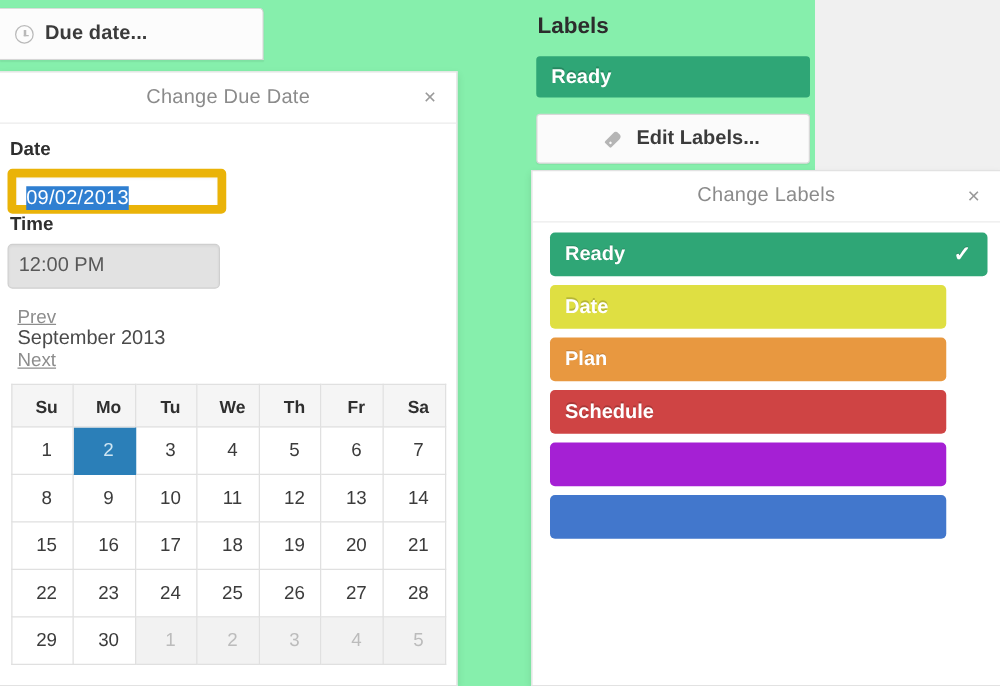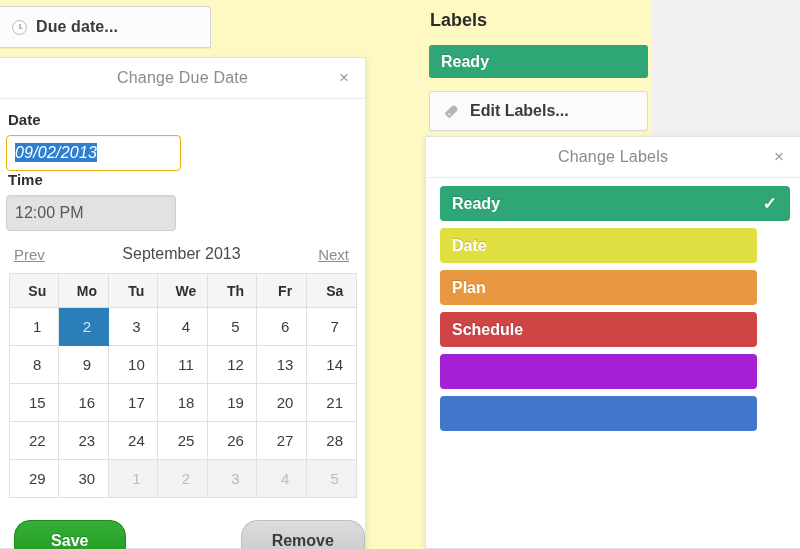--- a/index.html
+++ b/index.html
@@ -3,21 +3,21 @@
 <meta charset="utf-8">
 <style>
   * { box-sizing: border-box; }
   html, body {
     margin: 0; padding: 0;
     width: 800px; height: 549px;
     background: #f0f0f0;
     font-family: "Liberation Sans", sans-serif;
     overflow: hidden;
   }
-  #root { position: relative; width: 652px; height: 549px; background: #fef9c3; }
+  #root { position: relative; width: 652px; height: 549px; background: #86efac; }
 
   
   .due-date-btn {
     position: absolute; left: 0; top: 6px; width: 211px; height: 42px;
     background: #fcfcfc;
     border: 1px solid #d6d6d6; border-left: none;
     border-radius: 0 4px 0 0;
     display: flex; align-items: center; padding-left: 12px;
     box-shadow: 0 1px 1px rgba(0,0,0,.06);
   }
@@ -63,36 +63,36 @@
   .field-time { width: 170px; }
   .field-label {
     font-size: 15px; font-weight: bold; color: #2f2f2f; margin-bottom: 7px;
     display: block; padding-left: 2px;
   }
   .inp {
     width: 100%; height: 36px; border-radius: 4px;
     font-size: 16px; padding: 0 8px; line-height: 34px;
   }
   .inp-date {
-    border: 1px solid #eab308; background: #fff; color: #2a2a2a;
+    border: 7px solid #eab308; background: #fff; color: #2a2a2a;
     box-shadow: inset 0 1px 2px rgba(0,0,0,.05);
-    font-style: italic;
   }
   .inp-date .sel {
     background: #2f7fd1; color: #ffffff; padding: 1px 0; letter-spacing: .2px;
   }
   .inp-time {
     border: 1px solid #cfcfcf; background: #e2e2e2; color: #585858;
     box-shadow: inset 0 1px 2px rgba(0,0,0,.05);
   }
 
   
   .cal-nav {
-    display: flex; align-items: flex-end; justify-content: space-between;
+    display: flex; align-items: flex-start; justify-content: space-between;
     padding: 14px 16px 10px 14px;
+    flex-direction: column;
   }
   .cal-nav a {
     font-size: 15px; color: #8d8d8d; text-decoration: underline; cursor: pointer;
   }
   .cal-nav .month { font-size: 16px; color: #4a4a4a; }
 
   table.cal {
     width: 348px; margin: 0 auto; border-collapse: collapse;
     table-layout: fixed;
   }
@@ -136,20 +136,21 @@
     background: #2fa676; border-radius: 3px;
     display: flex; align-items: center; padding-left: 12px;
     font-size: 16px; font-weight: bold; color: #ffffff;
     text-shadow: 0 -1px 0 rgba(0,0,0,.18);
   }
   .edit-labels-btn {
     position: absolute; left: 429px; top: 91px; width: 219px; height: 40px;
     background: #fbfbfb; border: 1px solid #d8d8d8; border-radius: 3px;
     display: flex; align-items: center; padding-left: 14px;
     box-shadow: 0 1px 1px rgba(0,0,0,.05);
+    justify-content: center;
   }
   .tag-ico {
     width: 15px; height: 15px; position: relative; flex: 0 0 auto;
     transform: rotate(-45deg);
   }
   .tag-ico::before {
     content:""; position:absolute; left:1px; top:4px; width:13px; height:7px;
     background:#b5b5b5; border-radius: 1px 3px 3px 1px;
   }
   .tag-ico::after {

